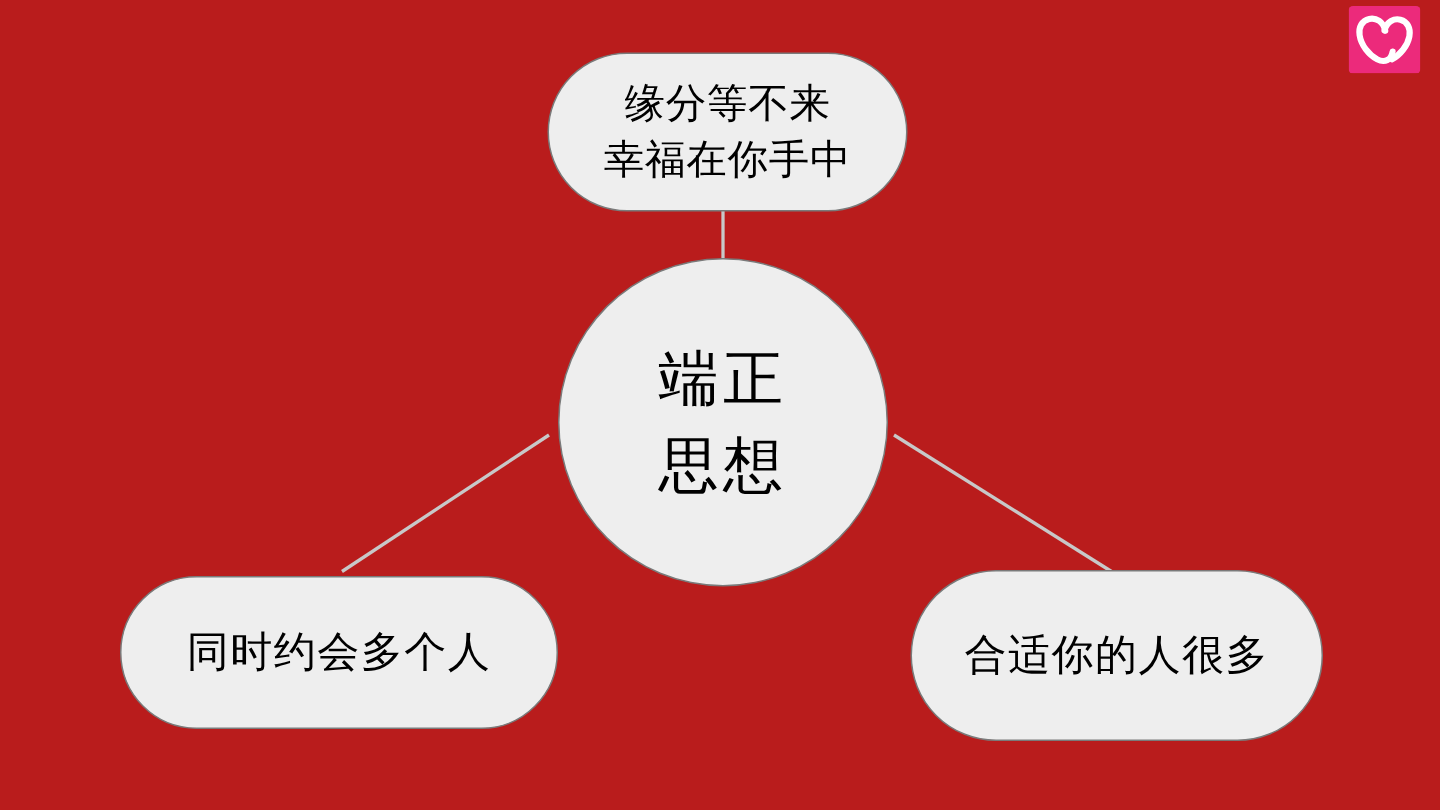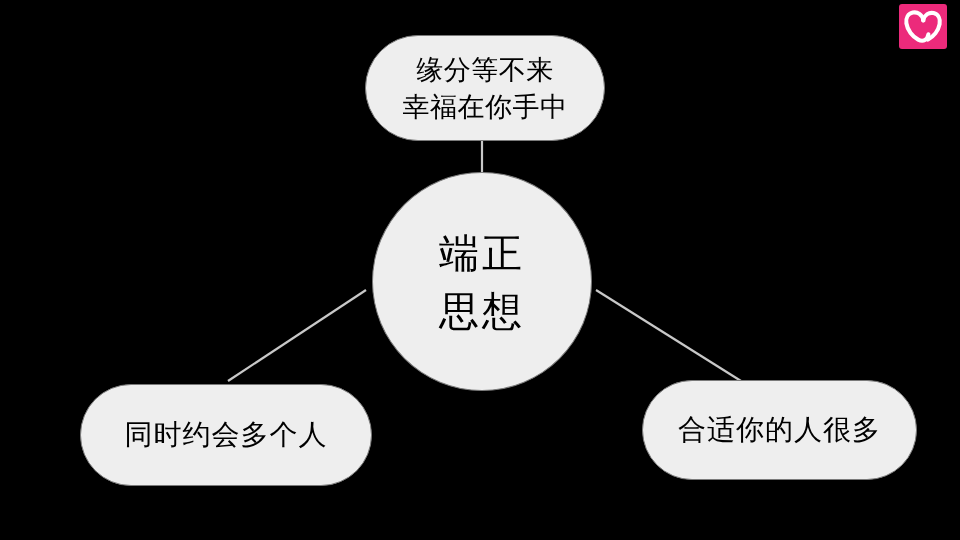--- a/index.html
+++ b/index.html
@@ -7,21 +7,21 @@
     padding: 0;
     background: #ffffff;
   }
   body {
     font-family: "DejaVu Sans", "Liberation Sans", sans-serif;
   }
   #stage {
     position: relative;
     width: 960px;
     height: 540px;
-    background: #000000;
+    background: #b91c1c;
     overflow: hidden;
   }
 
   
   #connectors {
     position: absolute;
     left: 0;
     top: 0;
     width: 960px;
     height: 540px;
@@ -79,24 +79,24 @@
     left: 80px;
     top: 384px;
     width: 292px;
     height: 102px;
     font-size: 28px;
     letter-spacing: 1px;
   }
 
   
   #node-right {
-    left: 642px;
+    left: 607px;
     top: 380px;
     width: 275px;
-    height: 100px;
+    height: 114px;
     font-size: 28px;
     letter-spacing: 1px;
   }
 
   .node-text {
     display: block;
     white-space: pre-line;
   }
 
   

